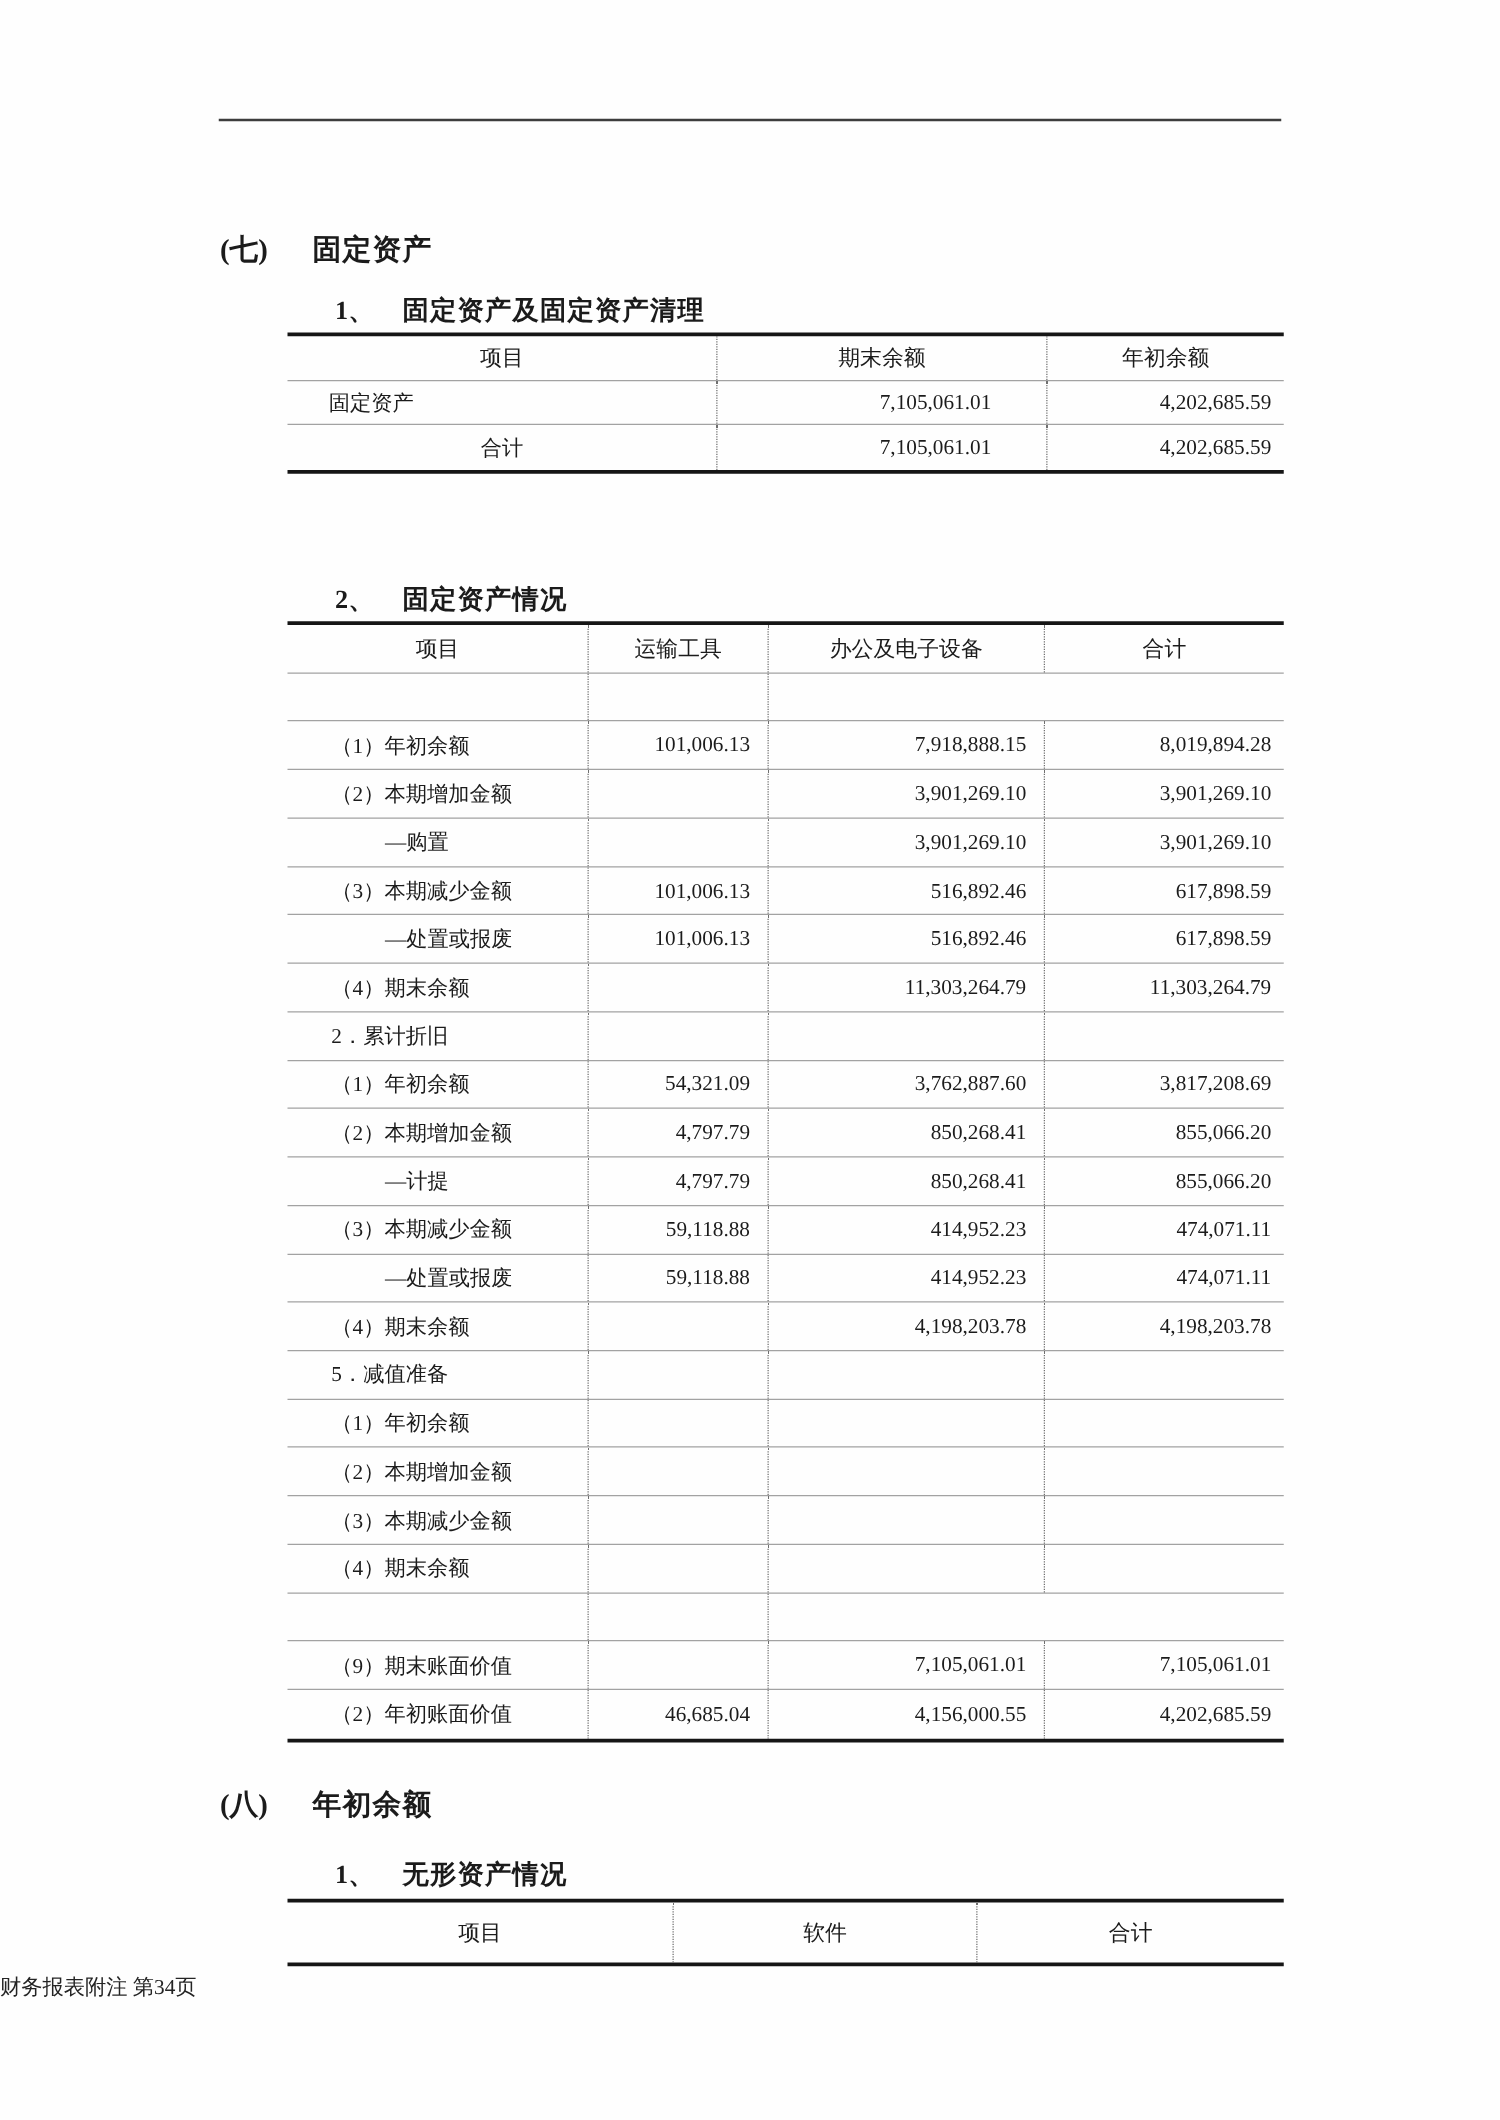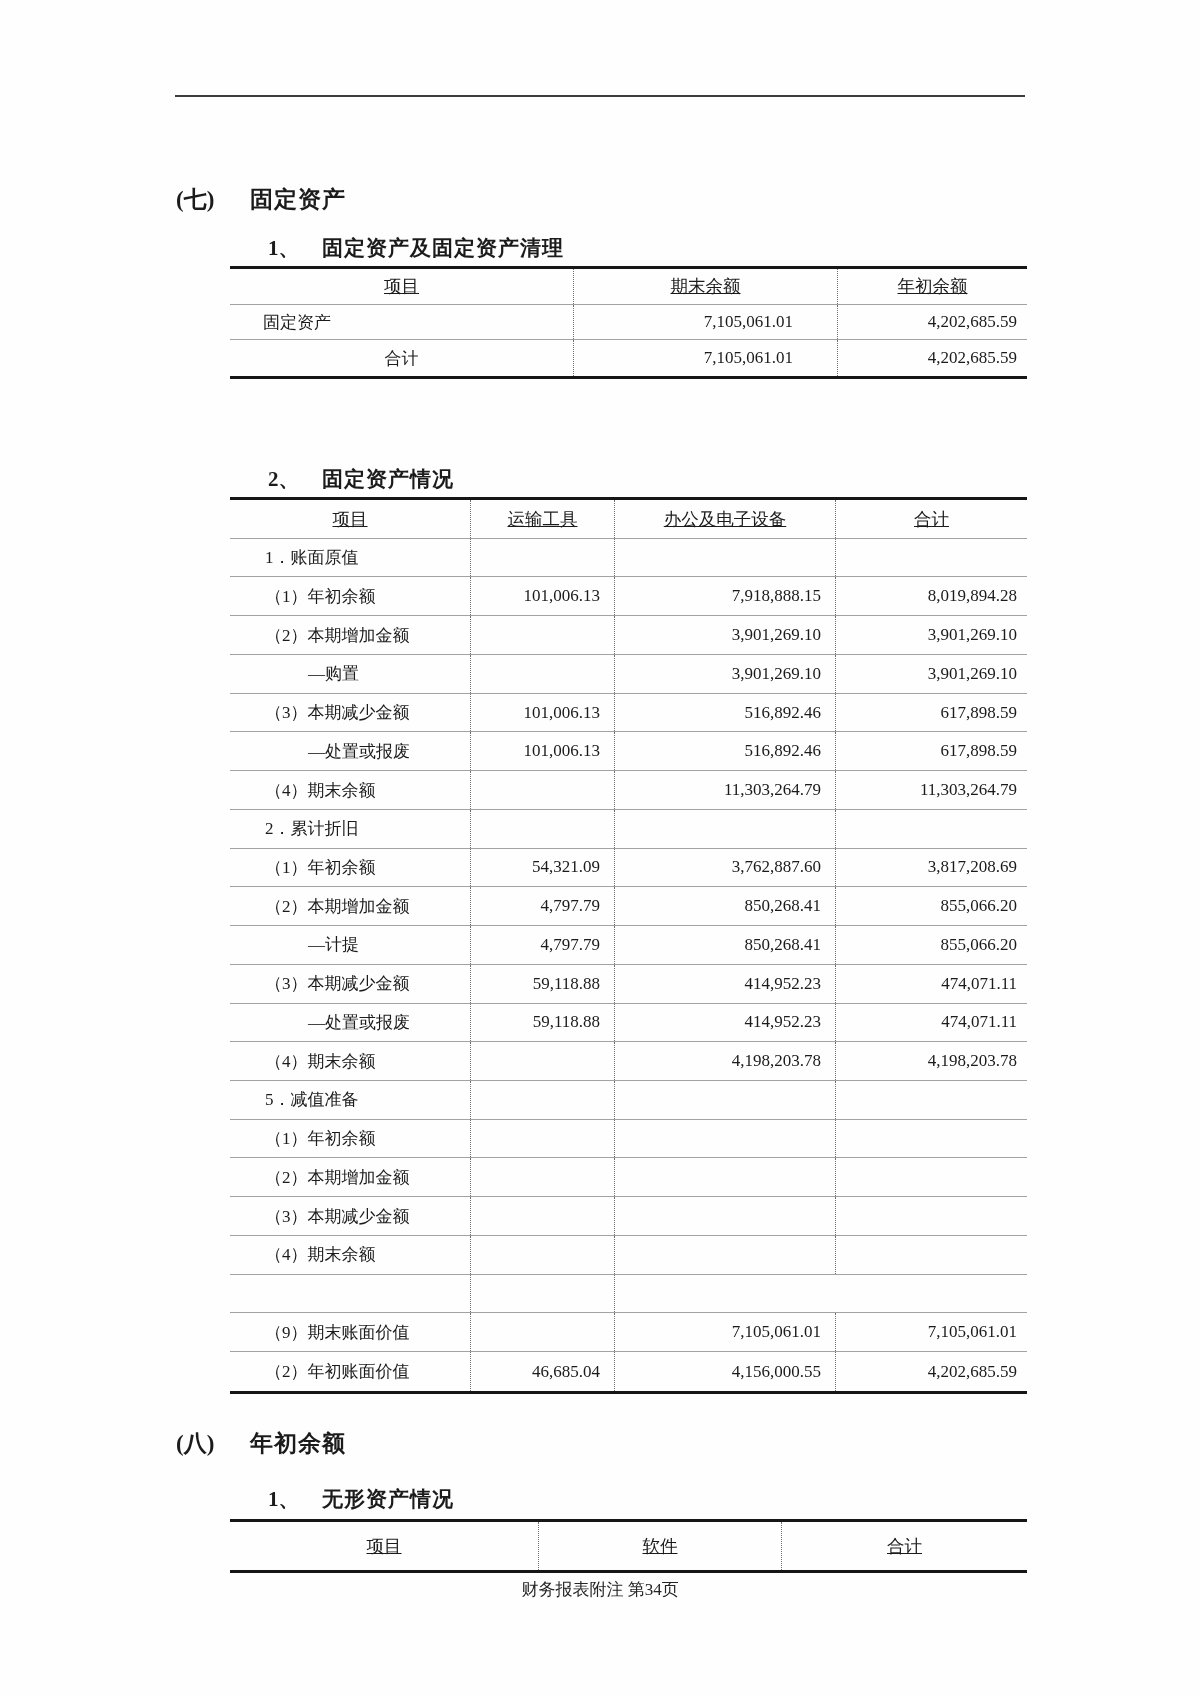--- a/index.html
+++ b/index.html
@@ -34,33 +34,33 @@
     background: transparent;
   }
   .row { display: grid; border-bottom: 1px solid #a2a2a2; }
   .tbl .row:last-child { border-bottom: none; }
   .t1 .row { grid-template-columns: 343px 264px 190px; height: 35.7px; }
   .t2 .row { grid-template-columns: 240px 144px 221px 192px; height: 38.74px; }
   .t3 .row { grid-template-columns: 308px 243px 246px; height: 48px; }
 
   .cell { display: flex; align-items: center; overflow: hidden; font-size: 17px; }
   .cell + .cell { border-left: 1px dotted #6f6f6f; }
-  .hcell { justify-content: center; font-size: 17.5px; text-decoration: underline; }
+  .hcell { justify-content: center; font-size: 17.5px; }
   .lcell { padding-left: 35px; }
   .t1 .lcell { padding-left: 33px; }
   .lcell.center { justify-content: center; padding-left: 0; }
   .lcell.dash { padding-left: 78px; text-align: right; }
   .ncell { justify-content: flex-end; padding-right: 14px; }
   .t1 .ncell:nth-child(2) { padding-right: 44px; }
   .t1 .ncell:nth-child(3) { padding-right: 10px; }
   .t2 .ncell:nth-child(4) { padding-right: 10px; }
 
   .footer {
     position: absolute; left: 0; top: 1578px; width: 100%;
-    text-align: center; font-size: 17px; color: #242424;
+    font-size: 17px; color: #242424;
   }
 </style>
 </head>
 <body>
 
 <div class="page">
 
   <div class="top-rule"></div>
 
   <div class="sec-heading" style="top:186px">
@@ -97,21 +97,20 @@
   </div>
 
   <div id="t2" class="tbl t2" style="top:497px">
       <div class="row hrow">
         <div class="cell hcell">项目</div>
         <div class="cell hcell">运输工具</div>
         <div class="cell hcell">办公及电子设备</div>
         <div class="cell hcell">合计</div>
       </div>
       <div class="row">
-        <div class="cell lcell left">1．账面原值</div>
         <div class="cell ncell"></div>
         <div class="cell ncell"></div>
         <div class="cell ncell"></div>
       </div>
       <div class="row">
         <div class="cell lcell left">（1）年初余额</div>
         <div class="cell ncell">101,006.13</div>
         <div class="cell ncell">7,918,888.15</div>
         <div class="cell ncell">8,019,894.28</div>
       </div>

